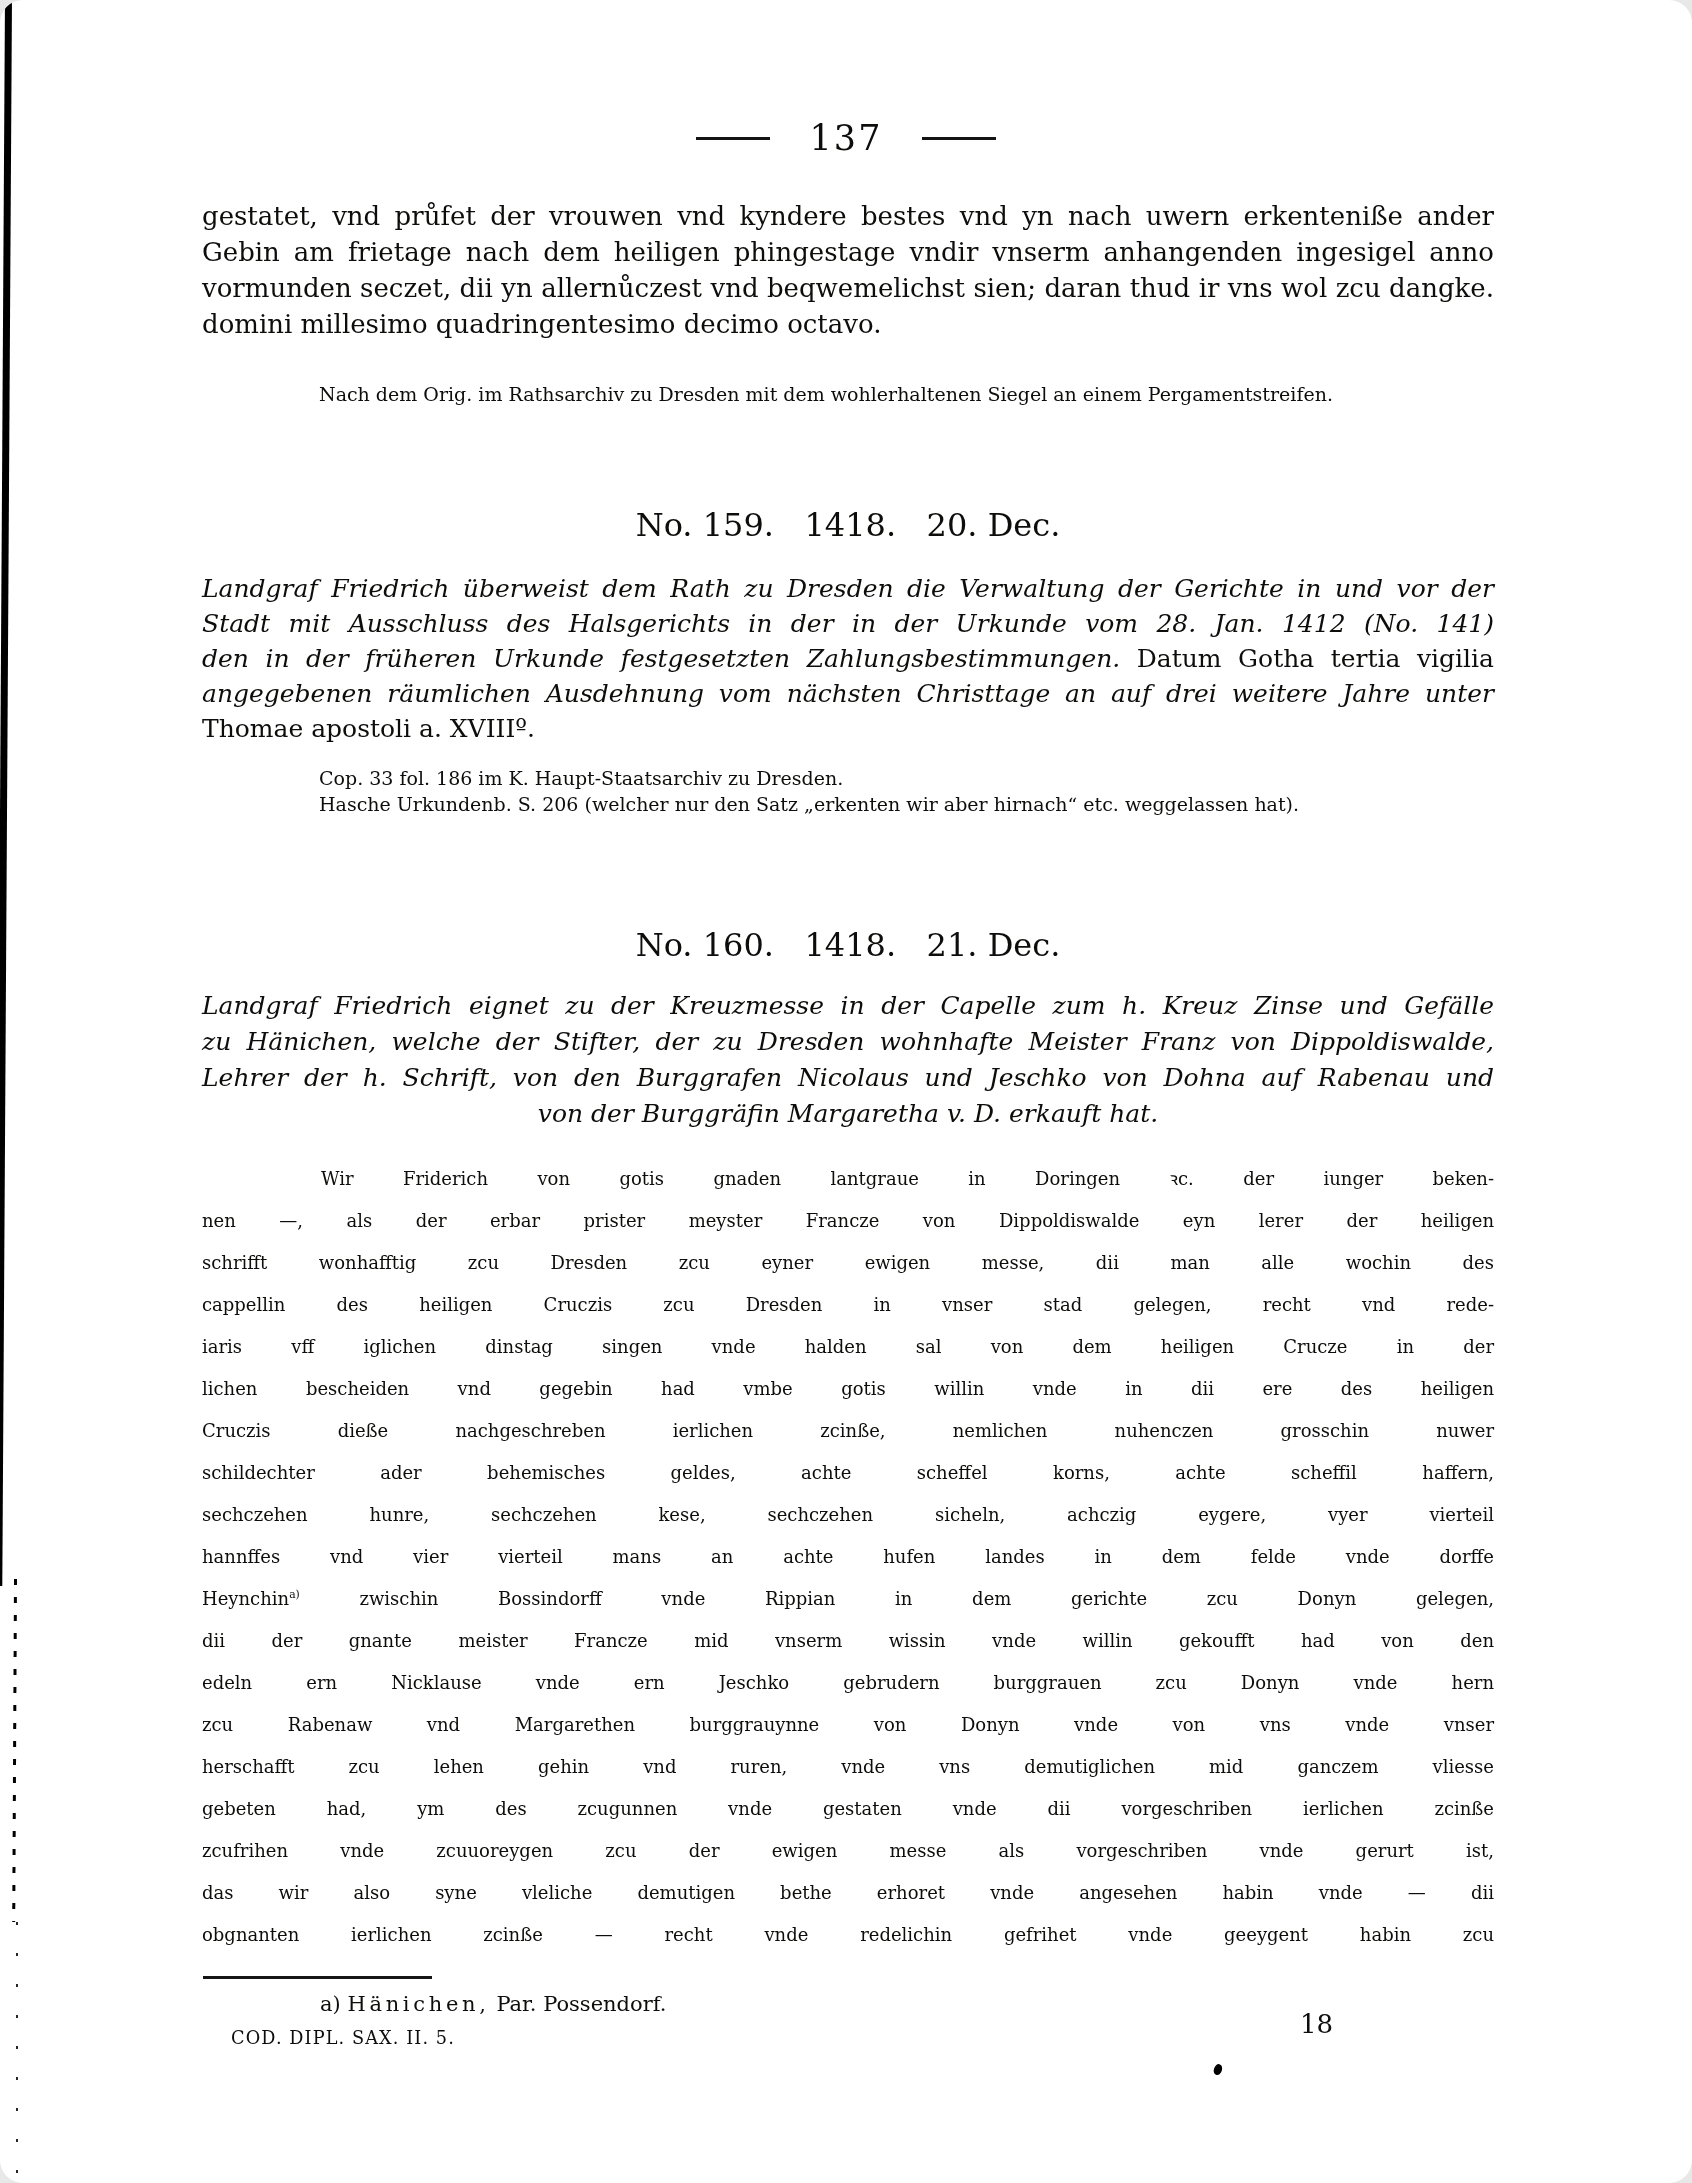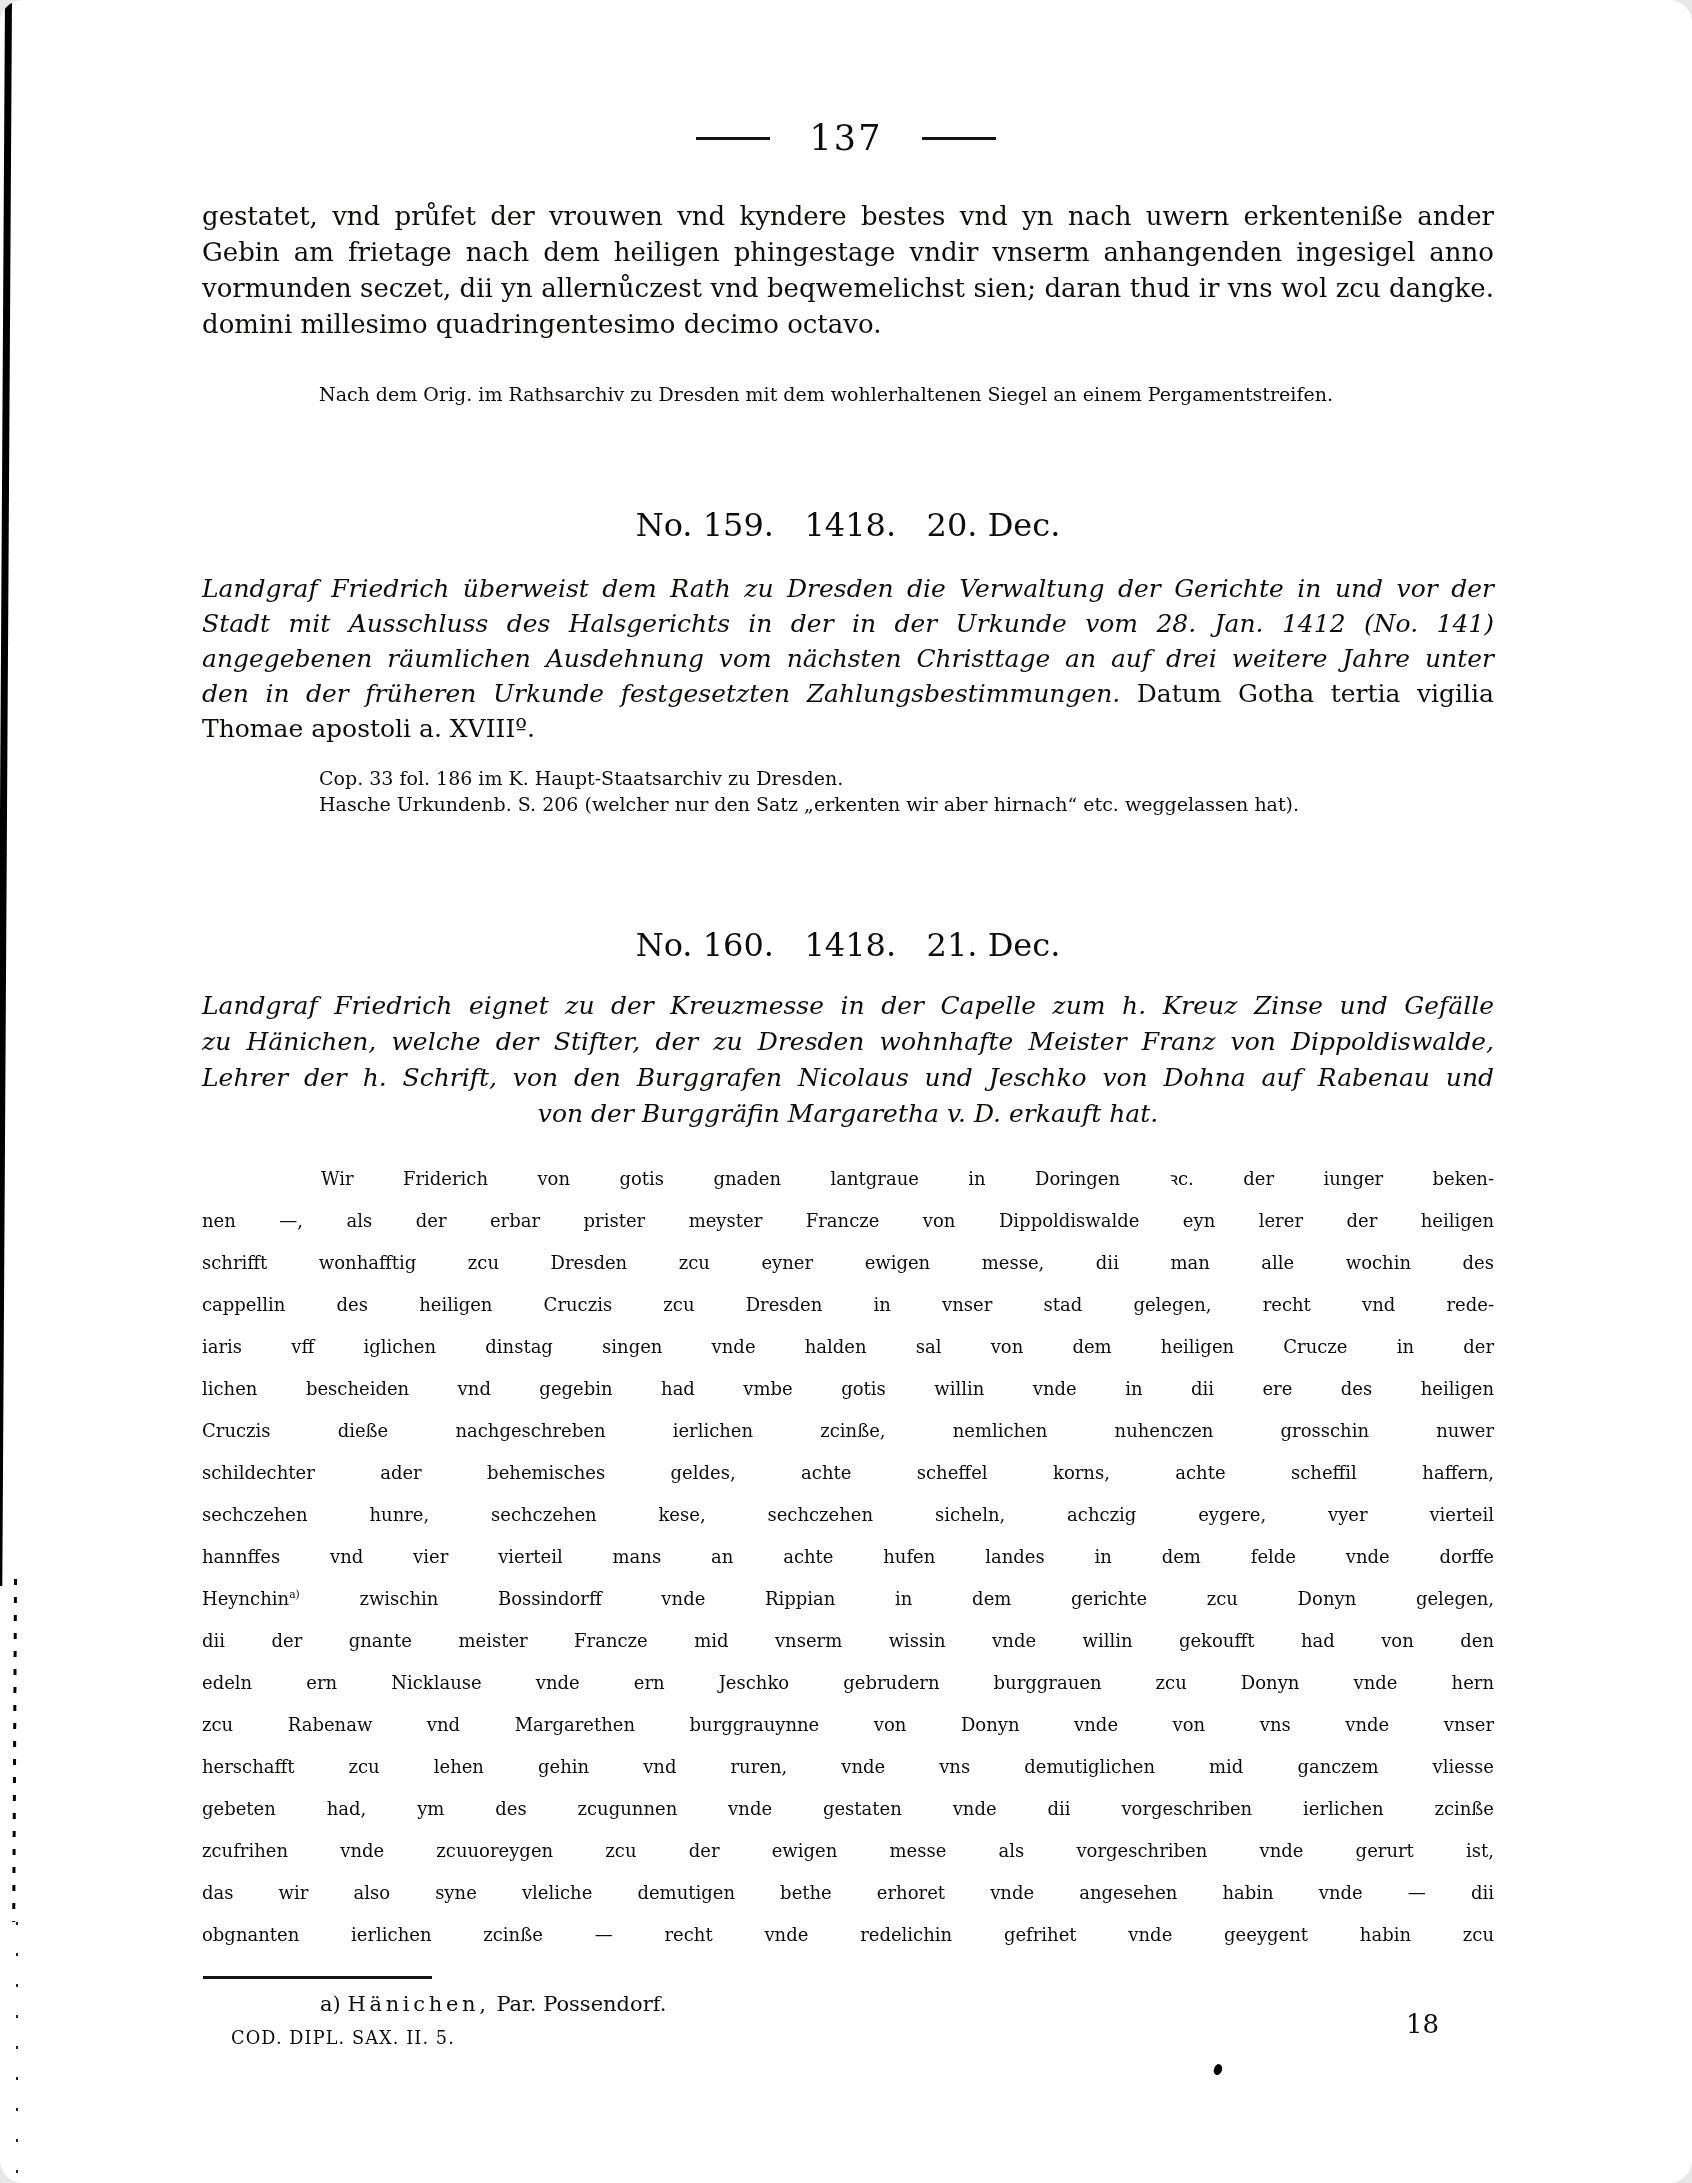--- a/index.html
+++ b/index.html
@@ -67,21 +67,21 @@
 
   .bodytext { position:absolute; top:1158px; left:0; width:100%; font-size:18px; line-height:42px; }
   .indent1 { padding-left:119px; }
   .sup { vertical-align:super; font-size:0.6em; line-height:0; }
 
   .fn-rule { position:absolute; top:1976px; left:1.1px; width:229px; height:2.7px; background:#151515; }
   .footnote { position:absolute; top:1992px; left:118px; width:1174px; font-size:21px; }
   .spaced { letter-spacing:3.7px; }
 
   .signature { position:absolute; top:2028px; left:29px; font-size:17.7px; letter-spacing:1.1px; }
-  .sheet-number { position:absolute; top:2009px; left:1204px; font-size:26px; }
+  .sheet-number { position:absolute; top:2009px; left:1098px; font-size:26px; }
 </style>
 </head>
 <body>
 
 <div class="page">
 
   <div class="edge-bar"></div>
   <div class="edge-dashes"></div>
   <div class="edge-dots"></div>
 
@@ -98,22 +98,22 @@
       <div class="jline">Gebin am frietage nach dem heiligen phingestage vndir vnserm anhangenden ingesigel anno</div>
       <div class="jline">vormunden seczet, dii yn allernůczest vnd beqwemelichst sien; daran thud ir vns wol zcu dangke.</div>
       <div class="lline">domini millesimo quadringentesimo decimo octavo.</div>
     </div>
     <div class="note158 note-small lline">Nach dem Orig. im Rathsarchiv zu Dresden mit dem wohlerhaltenen Siegel an einem Pergamentstreifen.</div>
 
     <div class="charter-heading h159">No. 159.   1418.   20. Dec.</div>
     <div class="summary sum159">
       <div class="jline">Landgraf Friedrich überweist dem Rath zu Dresden die Verwaltung der Gerichte in und vor der</div>
       <div class="jline">Stadt mit Ausschluss des Halsgerichts in der in der Urkunde vom 28. Jan. 1412 (No. 141)</div>
+      <div class="jline"><span>den in der früheren Urkunde festgesetzten Zahlungsbestimmungen.</span><span class="roman">  Datum Gotha tertia vigilia</span></div>
       <div class="jline">angegebenen räumlichen Ausdehnung vom nächsten Christtage an auf drei weitere Jahre unter</div>
-      <div class="jline"><span>den in der früheren Urkunde festgesetzten Zahlungsbestimmungen.</span><span class="roman">  Datum Gotha tertia vigilia</span></div>
       <div class="lline roman">Thomae apostoli a. XVIIIº.</div>
     </div>
     <div class="src159 note-small">
       <div class="lline">Cop. 33 fol. 186 im K. Haupt-Staatsarchiv zu Dresden.</div>
       <div class="lline">Hasche Urkundenb. S. 206 (welcher nur den Satz „erkenten wir aber hirnach“ etc. weggelassen hat).</div>
     </div>
 
     <div class="charter-heading h160">No. 160.   1418.   21. Dec.</div>
     <div class="summary sum160">
       <div class="jline">Landgraf Friedrich eignet zu der Kreuzmesse in der Capelle zum h. Kreuz Zinse und Gefälle</div>

